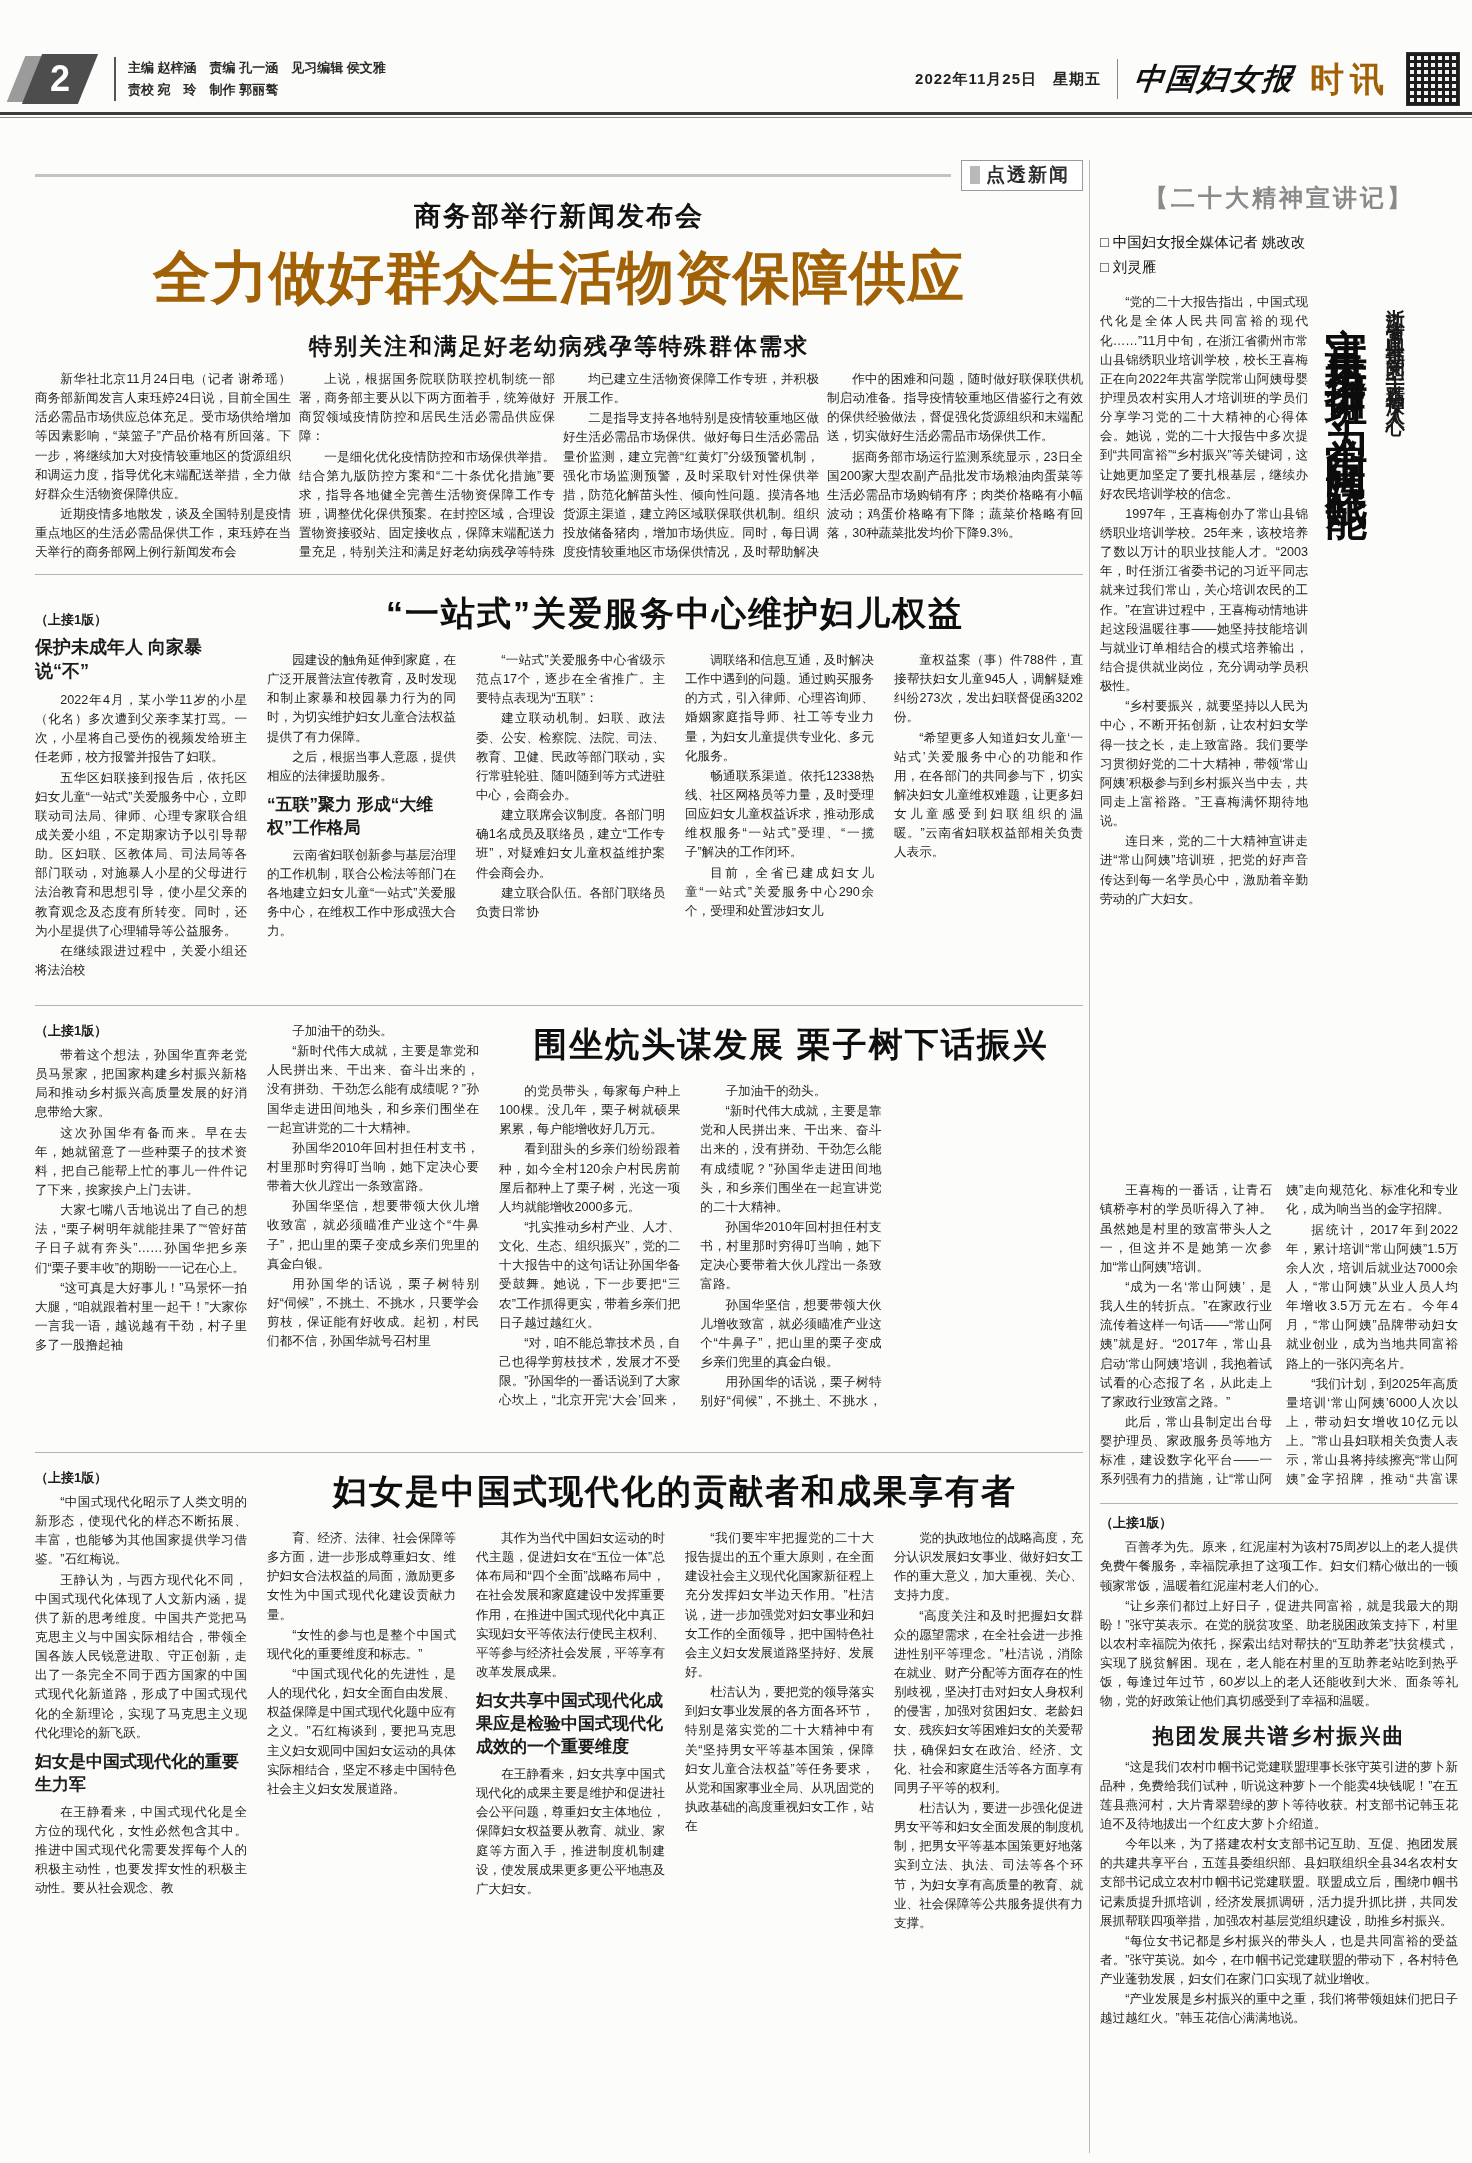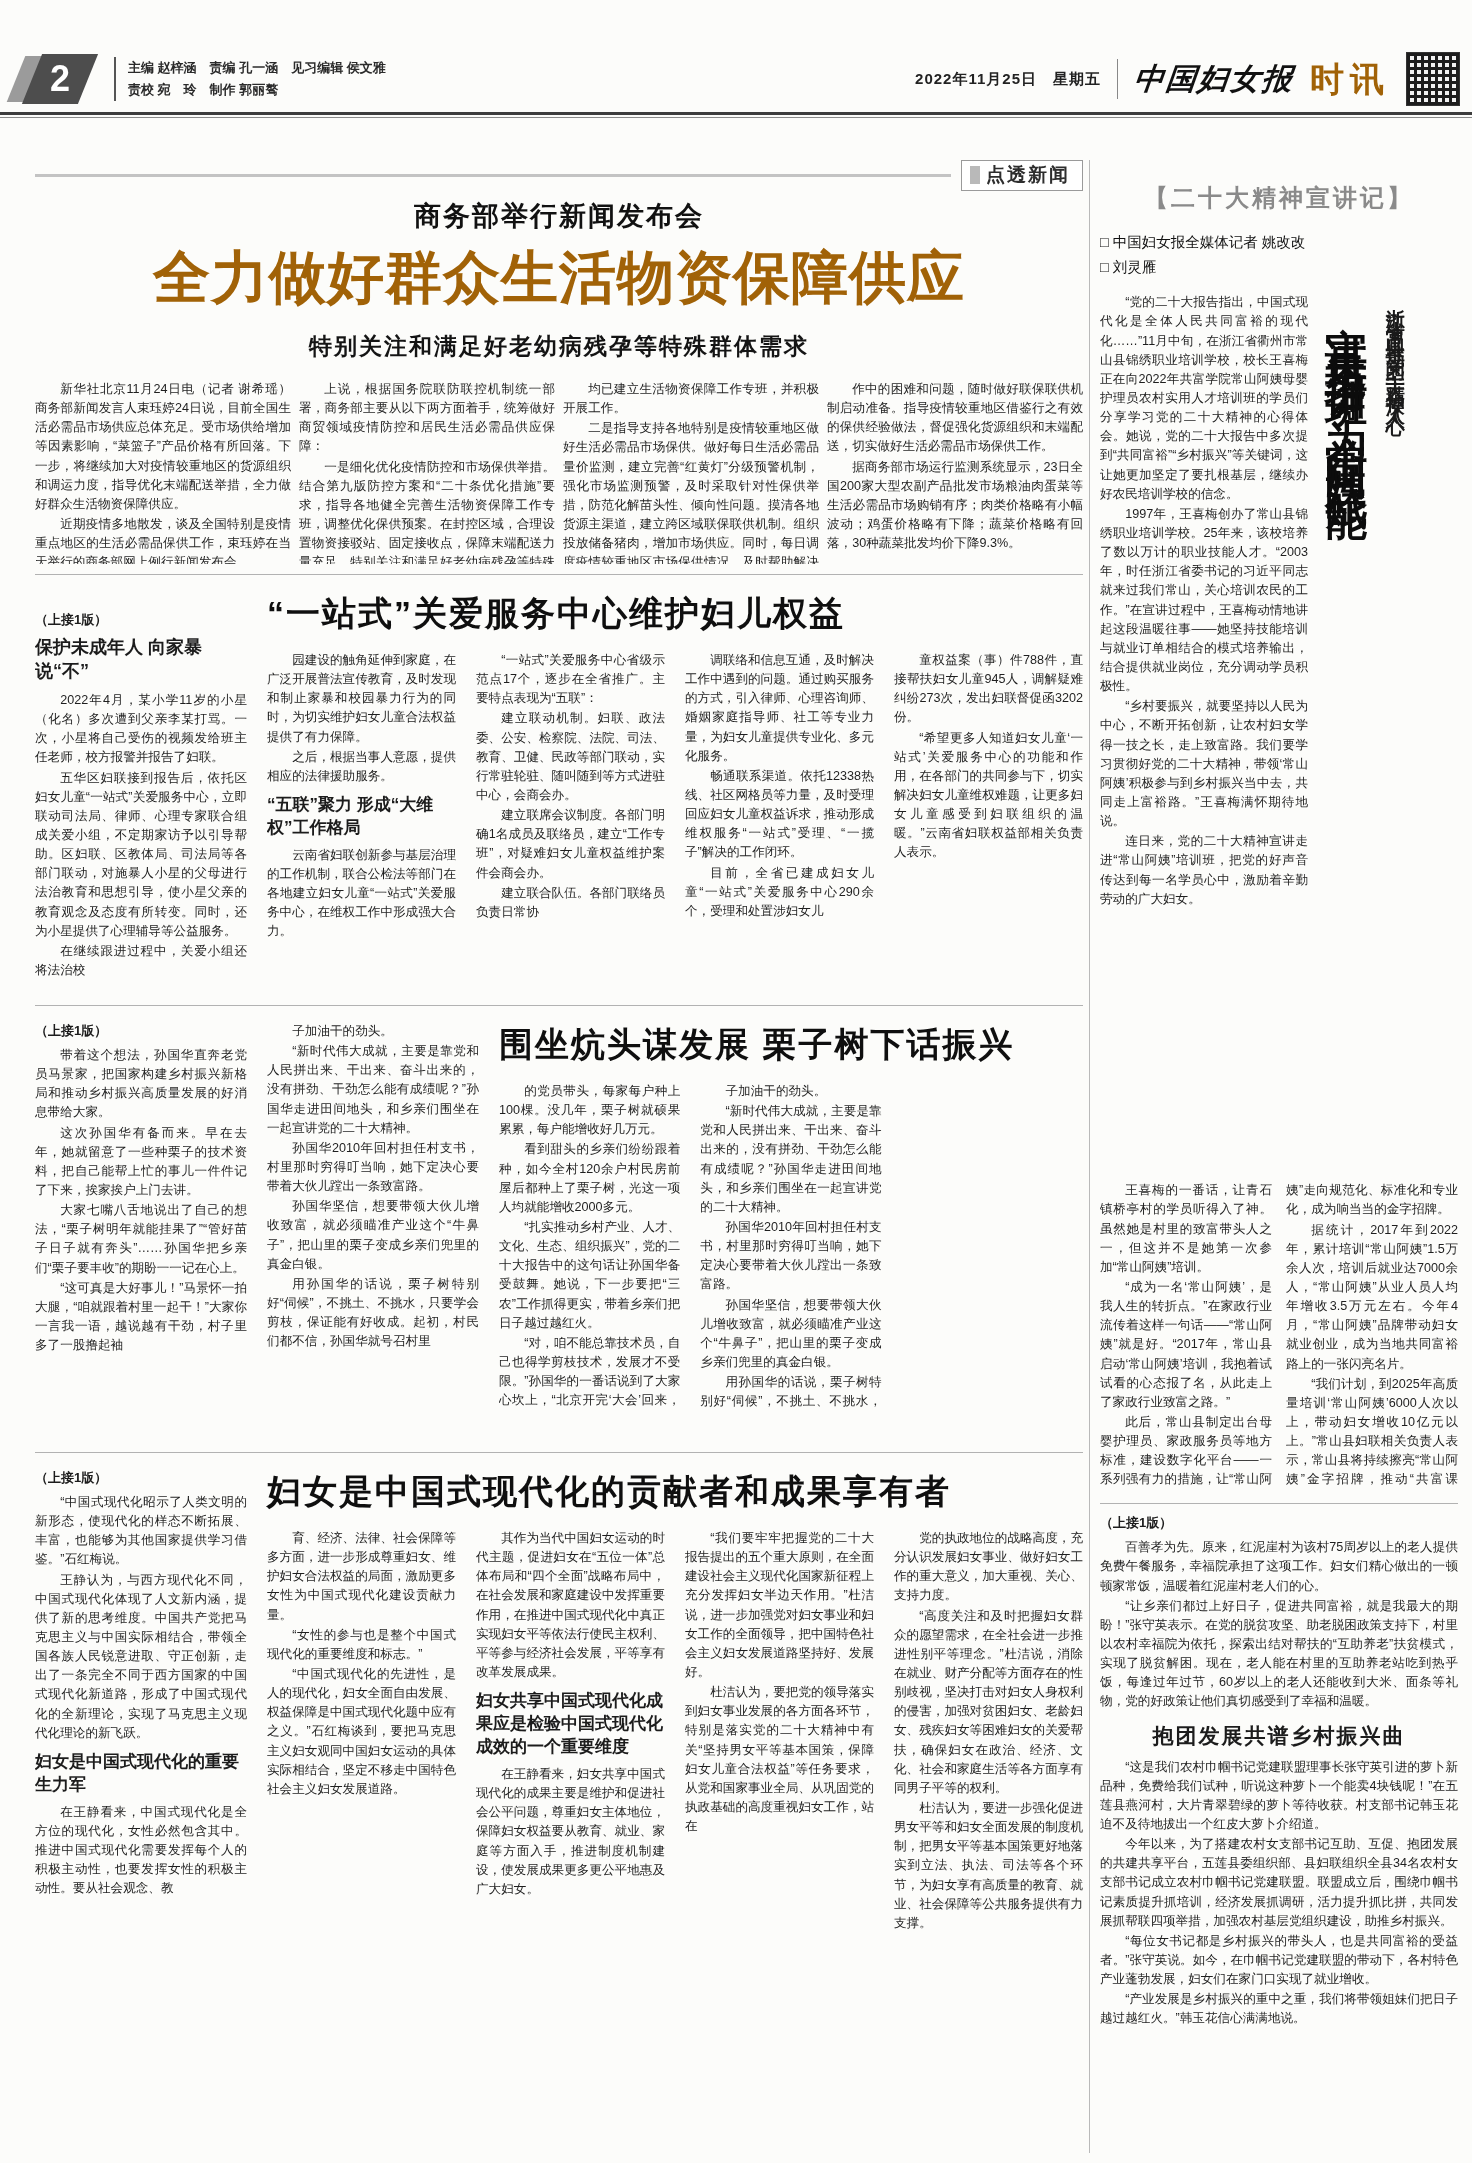--- a/index.html
+++ b/index.html
@@ -39,28 +39,28 @@
 
   
   .lead { height:440px; overflow:hidden; }
   .lead-rule-row { display:flex; align-items:center; height:30px; margin-top:36px; }
   .lead-rule { flex:1; height:3px; background:#c3c3c3; }
   .lead-badge { margin-left:10px; border:1px solid #9a9a9a; padding:1px 12px 2px 8px; font-size:19px; font-weight:900; color:#2e2e2e; letter-spacing:2px; display:flex; align-items:center; gap:6px; background:#fff; }
   .badge-mark { width:10px; height:18px; background:#b9b9b9; display:inline-block; }
   .lead-kicker { text-align:center; font-size:27px; font-weight:700; letter-spacing:2px; margin-top:8px; color:#111; }
   .lead-headline { text-align:center; font-size:57px; font-weight:900; letter-spacing:1px; margin-top:6px; color:#a16207; }
   .lead-deck { text-align:center; font-size:23px; font-weight:800; letter-spacing:2px; margin-top:14px; color:#141414; }
-  .lead-cols { display:grid; grid-template-columns:repeat(4,1fr); gap:8px; margin-top:18px; height:196px; overflow:hidden; }
+  .lead-cols { display:grid; grid-template-columns:repeat(4,1fr); gap:8px; margin-top:8px; height:196px; overflow:hidden; }
 
   
   .onestop-band { height:420px; overflow:hidden; padding-top:10px; }
   .onestop-grid { display:grid; grid-template-columns:212px 1fr; gap:20px; height:100%; }
   .protect-col { overflow:hidden; padding-top:26px; }
   .protect-sub { font-size:18px; font-weight:900; margin:4px 0 8px; text-indent:0; }
-  .sec-headline { text-align:left; font-size:34px; font-weight:900; letter-spacing:2px; color:#0f0f0f; margin:6px 0 14px; }
+  .sec-headline { text-align:center; font-size:34px; font-weight:900; letter-spacing:2px; color:#0f0f0f; margin:6px 0 14px; }
   .onestop-cols { display:grid; grid-template-columns:repeat(4,1fr); gap:20px; height:312px; overflow:hidden; }
   .sub-inline { font-size:17px; font-weight:900; margin:8px 0 6px; text-indent:0; line-height:1.35; }
 
   
   .kangtou-band { height:436px; overflow:hidden; padding-top:10px; }
   .kangtou-grid { display:grid; grid-template-columns:212px 212px 1fr; gap:20px; height:100%; }
   .kangtou-left { overflow:hidden; padding-top:6px; }
   .kangtou-cols { display:grid; grid-template-columns:repeat(3,1fr); gap:20px; height:330px; overflow:hidden; }
 
   

